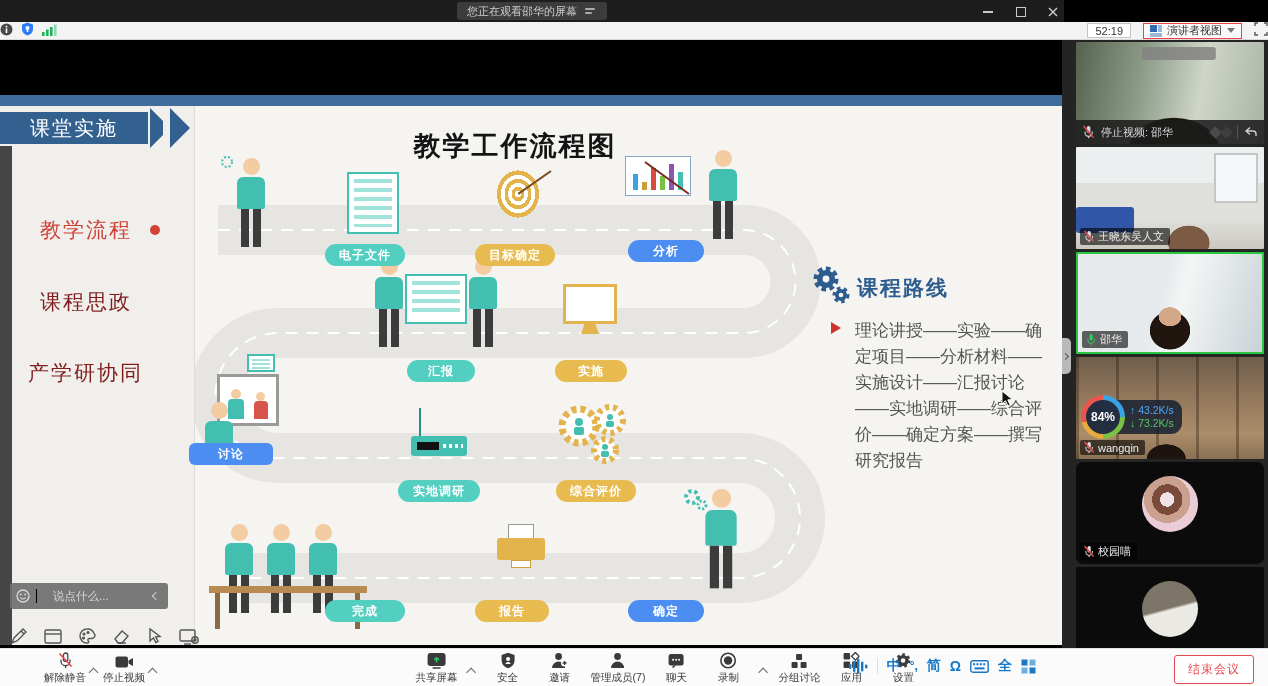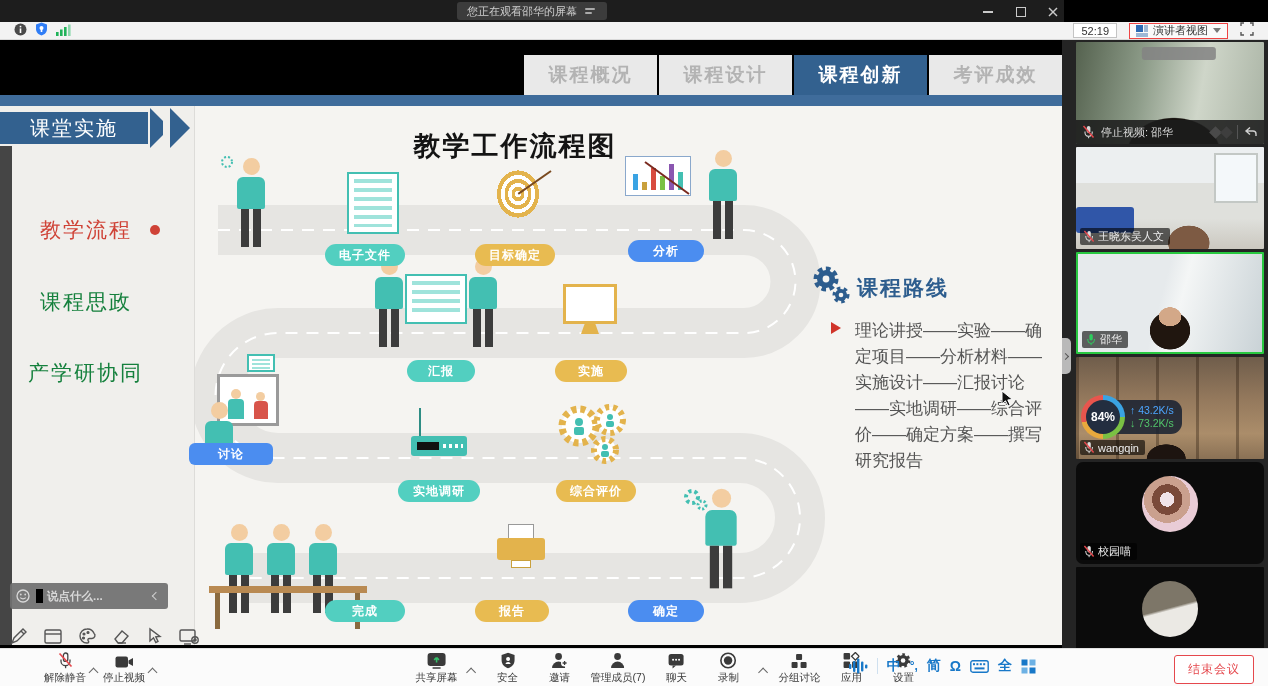--- a/index.html
+++ b/index.html
@@ -16,21 +16,21 @@
   .tb-pill-btn i{display:block;height:2px;background:#aaa;border-radius:1px;}
   .tb-pill-btn i:first-child{width:10px;} .tb-pill-btn i:last-child{width:7px;}
   .win-controls{position:absolute;right:6px;top:0;height:22px;display:flex;align-items:center;gap:20px;}
   .wc{width:12px;height:12px;position:relative;cursor:default;}
   .wc-min::after{content:"";position:absolute;left:1px;top:6px;width:10px;height:1.5px;background:#c9c9c9;}
   .wc-rest::after{content:"";position:absolute;left:2px;top:2px;width:8px;height:8px;border:1.3px solid #c9c9c9;}
   .wc-close svg{position:absolute;left:1px;top:1px;}
 
   
   .statusbar{position:absolute;top:22px;left:0;width:1268px;height:18px;background:#f3f3f3;
-    border-bottom:1px solid #d9d9d9;display:flex;align-items:center;padding:0 14px;}
+    border-bottom:1px solid #d9d9d9;display:flex;align-items:center;padding:0 0;}
   .sb-left{display:flex;align-items:center;gap:8px;}
   .sb-right{margin-left:auto;display:flex;align-items:center;gap:12px;}
   .timer-box{border:1px solid #c4c4c4;background:#fff;font-size:11px;color:#333;padding:0 7px;height:15px;
     display:flex;align-items:center;}
   .viewmode{display:flex;align-items:center;gap:5px;border:1px solid #ef4444;background:#fafafa;
     height:16px;padding:0 6px;font-size:11px;color:#333;}
   .tri-down{width:0;height:0;border-left:4px solid transparent;border-right:4px solid transparent;
     border-top:5px solid #777;}
 
   
@@ -49,21 +49,21 @@
   .slide{position:absolute;top:66px;left:0;width:1062px;height:539px;background:#f5f4f1;overflow:hidden;}
 
   
   .s-sidebar{position:absolute;left:0;top:0;width:195px;height:539px;background:#f0efec;
     border-right:1px solid #dddcd9;}
   .s-darkstrip{position:absolute;left:0;top:40px;width:12px;height:499px;background:#454545;}
   .s-banner{position:absolute;left:0;top:6px;height:32px;width:148px;background:#33618f;color:#fff;
     font-size:20px;display:flex;align-items:center;justify-content:center;letter-spacing:2px;}
   .chev{position:absolute;top:2px;width:0;height:0;border-top:20px solid transparent;
     border-bottom:20px solid transparent;border-left:20px solid #33618f;}
-  .s-item{position:absolute;font-size:21px;color:#15803d;letter-spacing:2px;cursor:default;}
+  .s-item{position:absolute;font-size:21px;color:#7f1d1d;letter-spacing:2px;cursor:default;}
   .s-item.active{color:#cf4236;}
   .s-dot{position:absolute;width:10px;height:10px;border-radius:50%;background:#cf4236;}
 
   
   .slide-main{position:absolute;left:195px;top:0;width:867px;height:539px;}
   .slide-title{position:absolute;left:40px;top:22px;width:560px;text-align:center;font-size:27px;
     font-weight:bold;color:#141414;letter-spacing:2px;}
   .roadsvg{position:absolute;left:0;top:0;}
 
   .pill{position:absolute;height:22px;border-radius:11px;color:#fff;font-size:12px;font-weight:bold;
@@ -116,21 +116,21 @@
   .route-head{position:absolute;left:662px;top:168px;font-size:21px;font-weight:bold;color:#2d5d8e;letter-spacing:2px;}
   .route-text{position:absolute;left:660px;top:212px;width:192px;font-size:17px;line-height:26px;color:#555;}
   .route-arrow{position:absolute;left:636px;top:216px;width:0;height:0;border-top:6px solid transparent;
     border-bottom:6px solid transparent;border-left:10px solid #d0342a;}
 
   .cursor-svg{position:absolute;left:806px;top:284px;}
 
   
   .chat-bubble{position:absolute;left:10px;top:477px;width:158px;height:26px;background:rgba(112,112,112,0.93);
     border-radius:3px;display:flex;align-items:center;padding:0 6px;gap:6px;color:#ddd;}
-  .chat-ph{font-size:11.5px;color:#d8d8d8;flex:1;border-left:7px solid #000000;padding-left:4px;line-height:14px;font-weight:bold;}
+  .chat-ph{font-size:11.5px;color:#d8d8d8;flex:1;border-left:1px solid #000000;padding-left:16px;line-height:14px;}
   .chat-collapse{width:6px;height:6px;border-left:1.5px solid #cfcfcf;border-bottom:1.5px solid #cfcfcf;
     transform:rotate(45deg);margin-right:3px;}
   .tools-row{position:absolute;left:8px;top:519px;display:flex;gap:12px;}
   .tool{width:22px;height:22px;display:flex;align-items:center;justify-content:center;}
 
   
   .right-panel{position:absolute;left:1062px;top:0;width:206px;height:608px;background:#242424;overflow:hidden;}
   .tiles{padding:2px 4px 0 14px;display:flex;flex-direction:column;gap:3px;}
   .tile{position:relative;height:102px;background:#101010;overflow:hidden;border-radius:1px;}
   .tile.speaking{border:2px solid #28c840;}
@@ -241,26 +241,20 @@
             <path d="M13 10 V13 H10"></path>
             <path d="M4 13 H1 V10"></path>
           </svg>
       </span>
     </div>
   </div>
 
   <div class="main">
 
     <div class="share-area">
-      <div class="tabs-row">
-        <div class="tab">课程概况</div>
-        <div class="tab">课程设计</div>
-        <div class="tab active">课程创新</div>
-        <div class="tab">考评成效</div>
-      </div>
       <div class="bluebar"></div>
 
       <div class="slide">
 
         <div class="s-sidebar">
           <div class="s-darkstrip"></div>
           <div class="s-banner">课堂实施</div>
           <span class="chev" style="left:150px;"></span>
           <span class="chev" style="left:163px;border-left-color:#f0efec;"></span>
           <span class="chev" style="left:170px;"></span>

